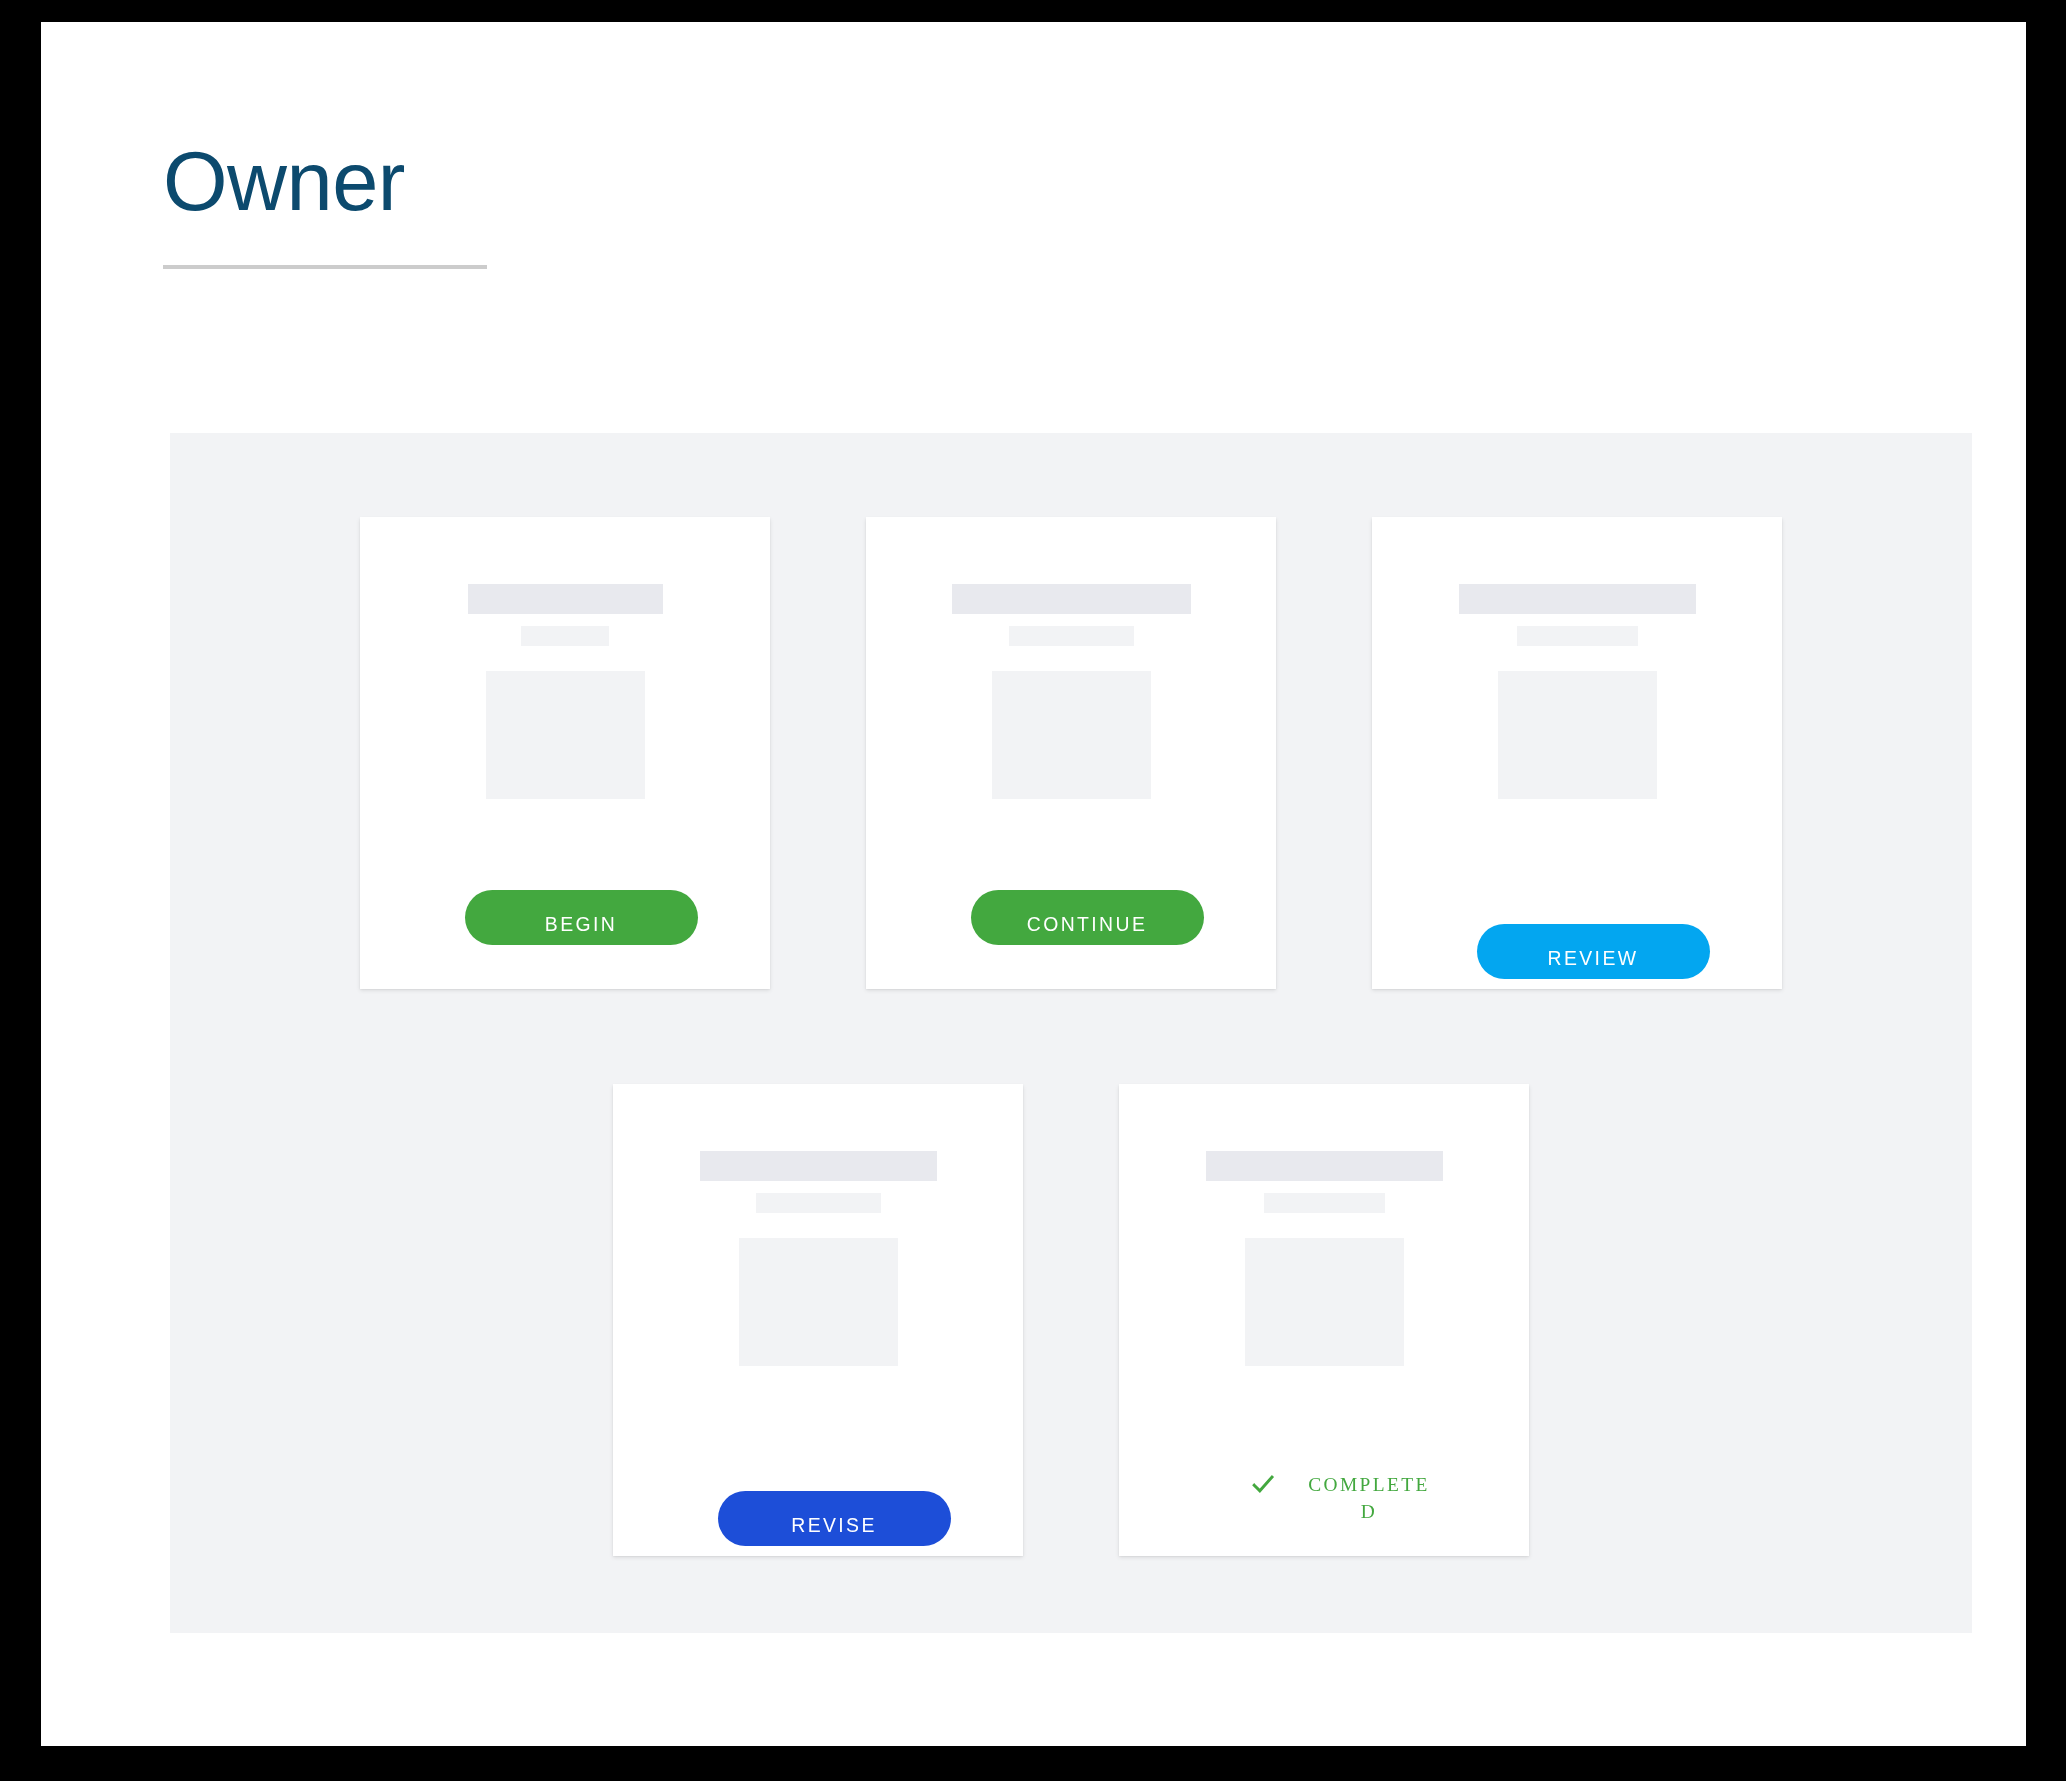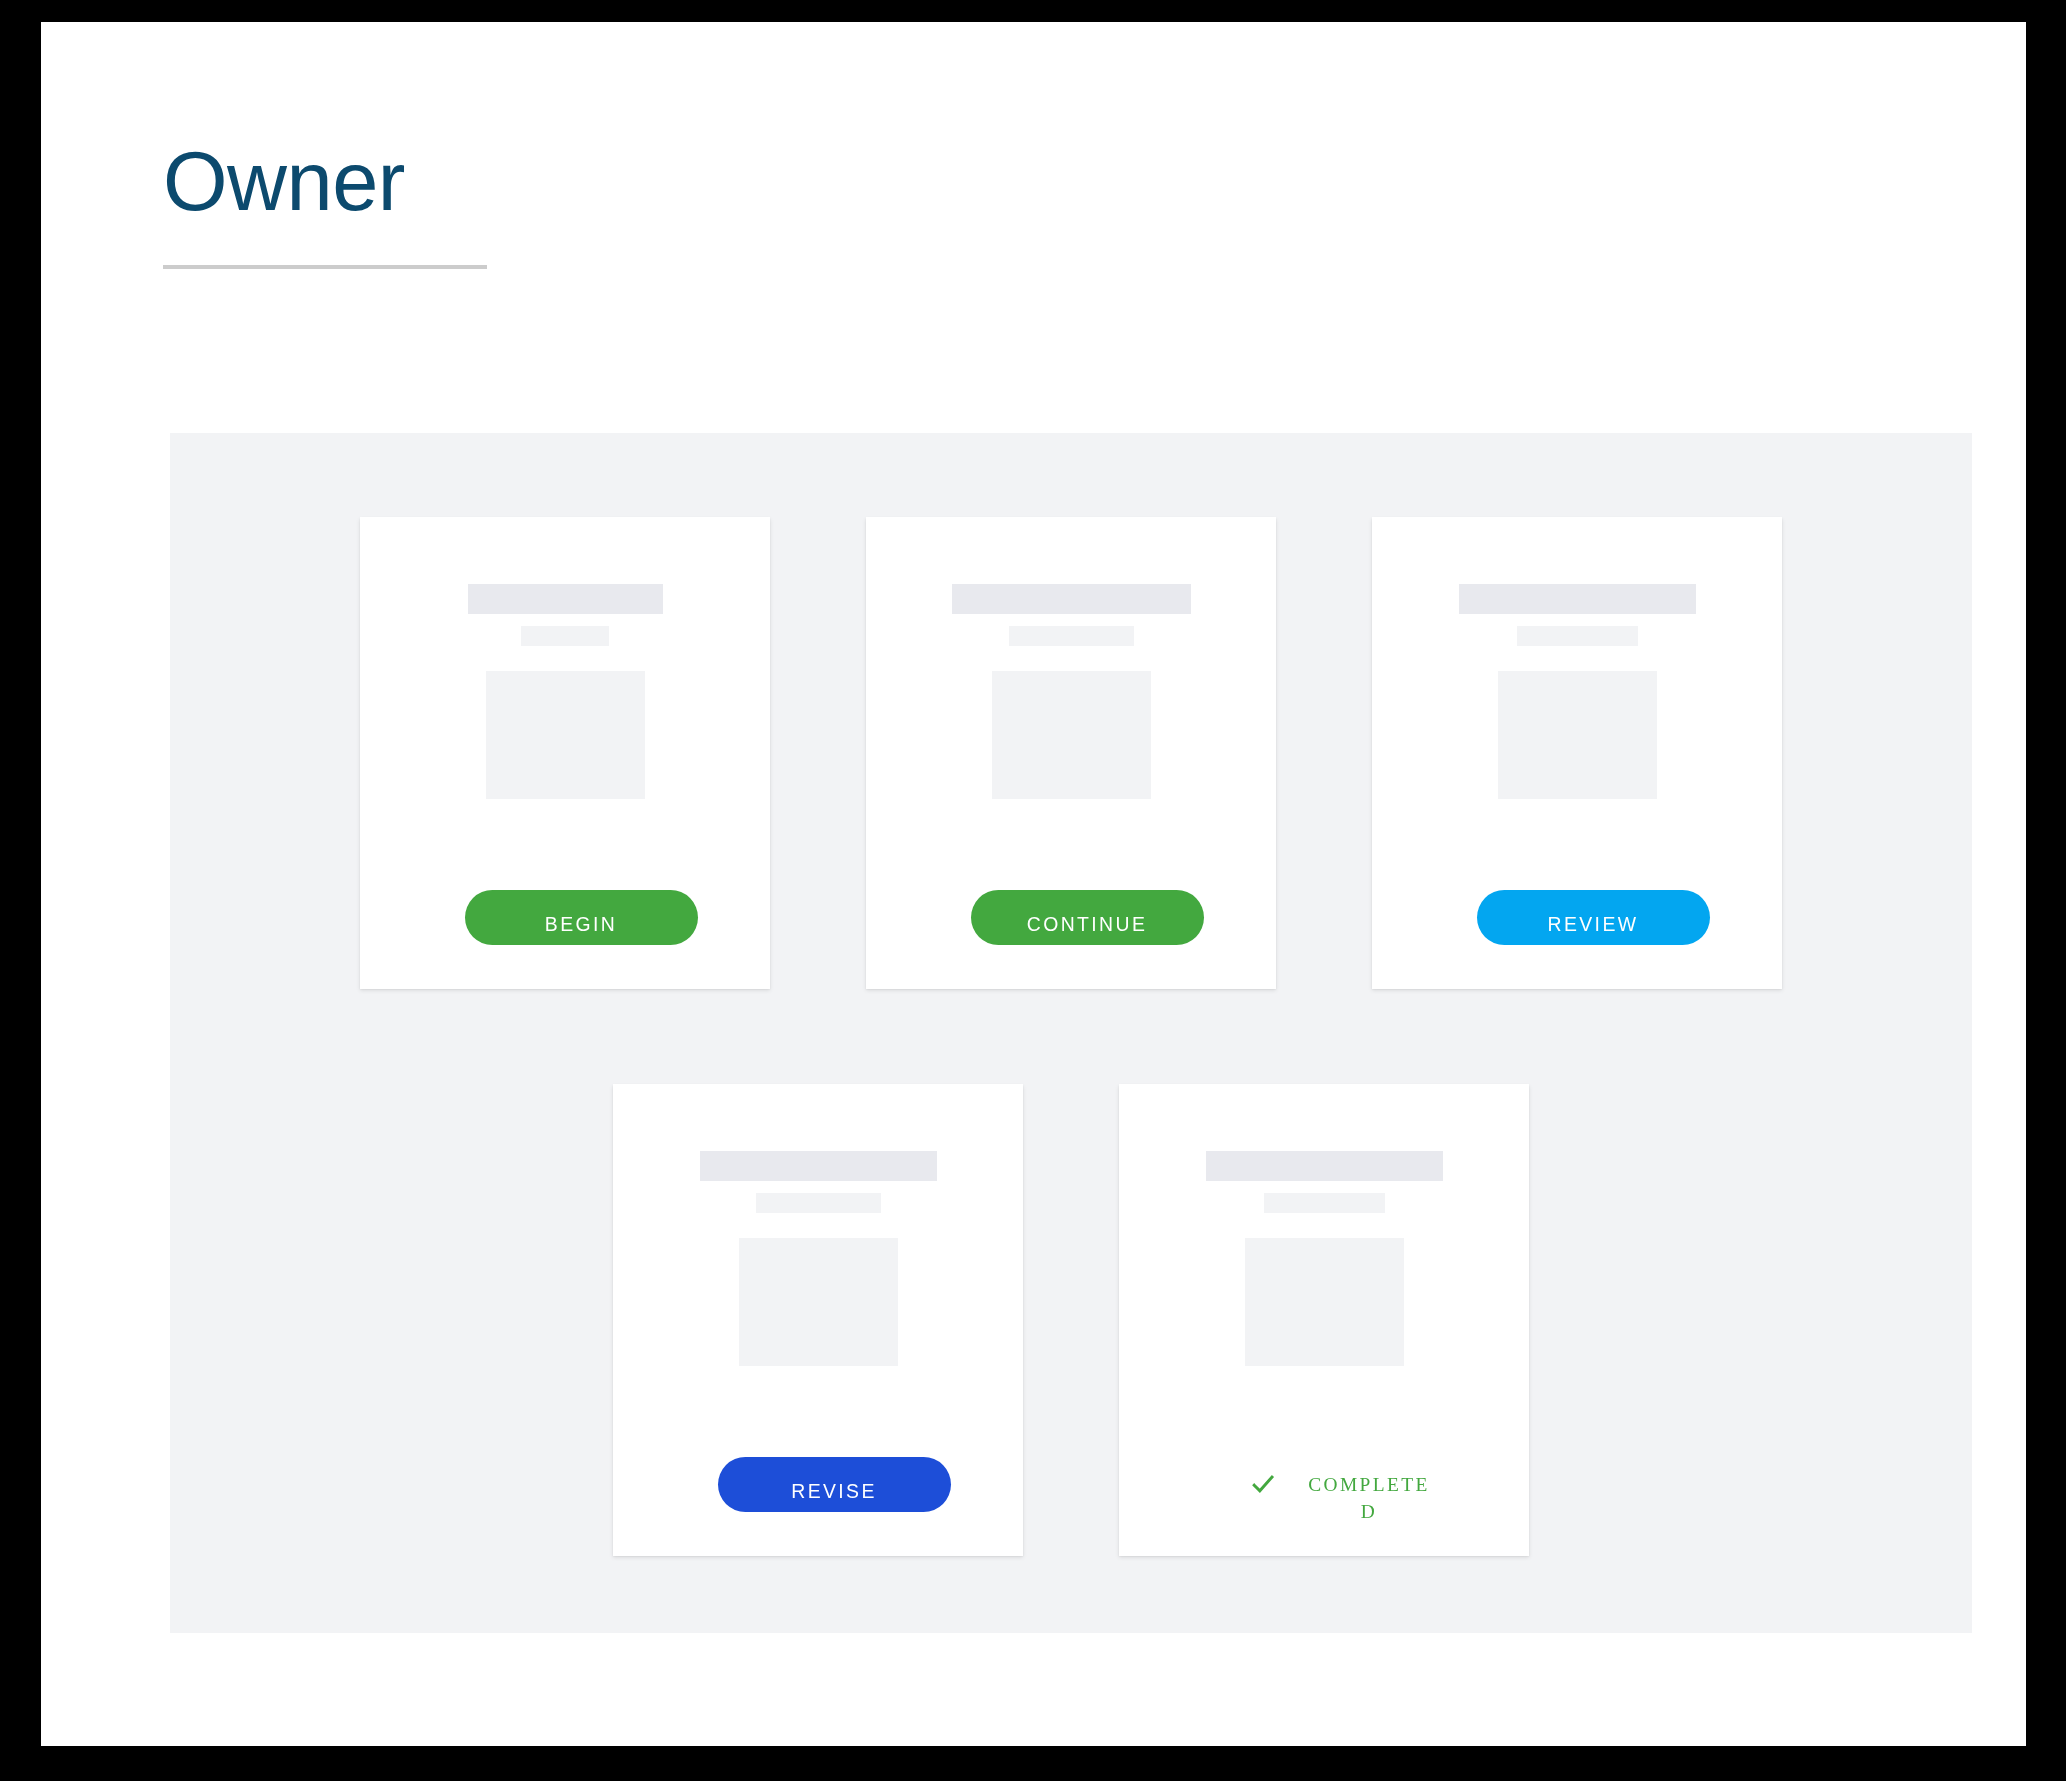--- a/index.html
+++ b/index.html
@@ -138,21 +138,21 @@
     line-height: 27px;
     text-align: center;
     cursor: pointer;
     padding: 14px 0 0 0;
     overflow: visible;
     white-space: normal;
     word-break: break-all;
   }
 
   .pill.green { background: #43a83f; }
-  .pill.blue  { background: #03a6f0; }
+  .pill.blue  { background: #03a6f0; margin-top: 34px; }
 
   
   .status {
     display: flex;
     align-items: flex-start;
     justify-content: center;
     gap: 30px;
     width: 233px;
     padding-top: 14px;
     font-family: Liberation Serif, serif;

